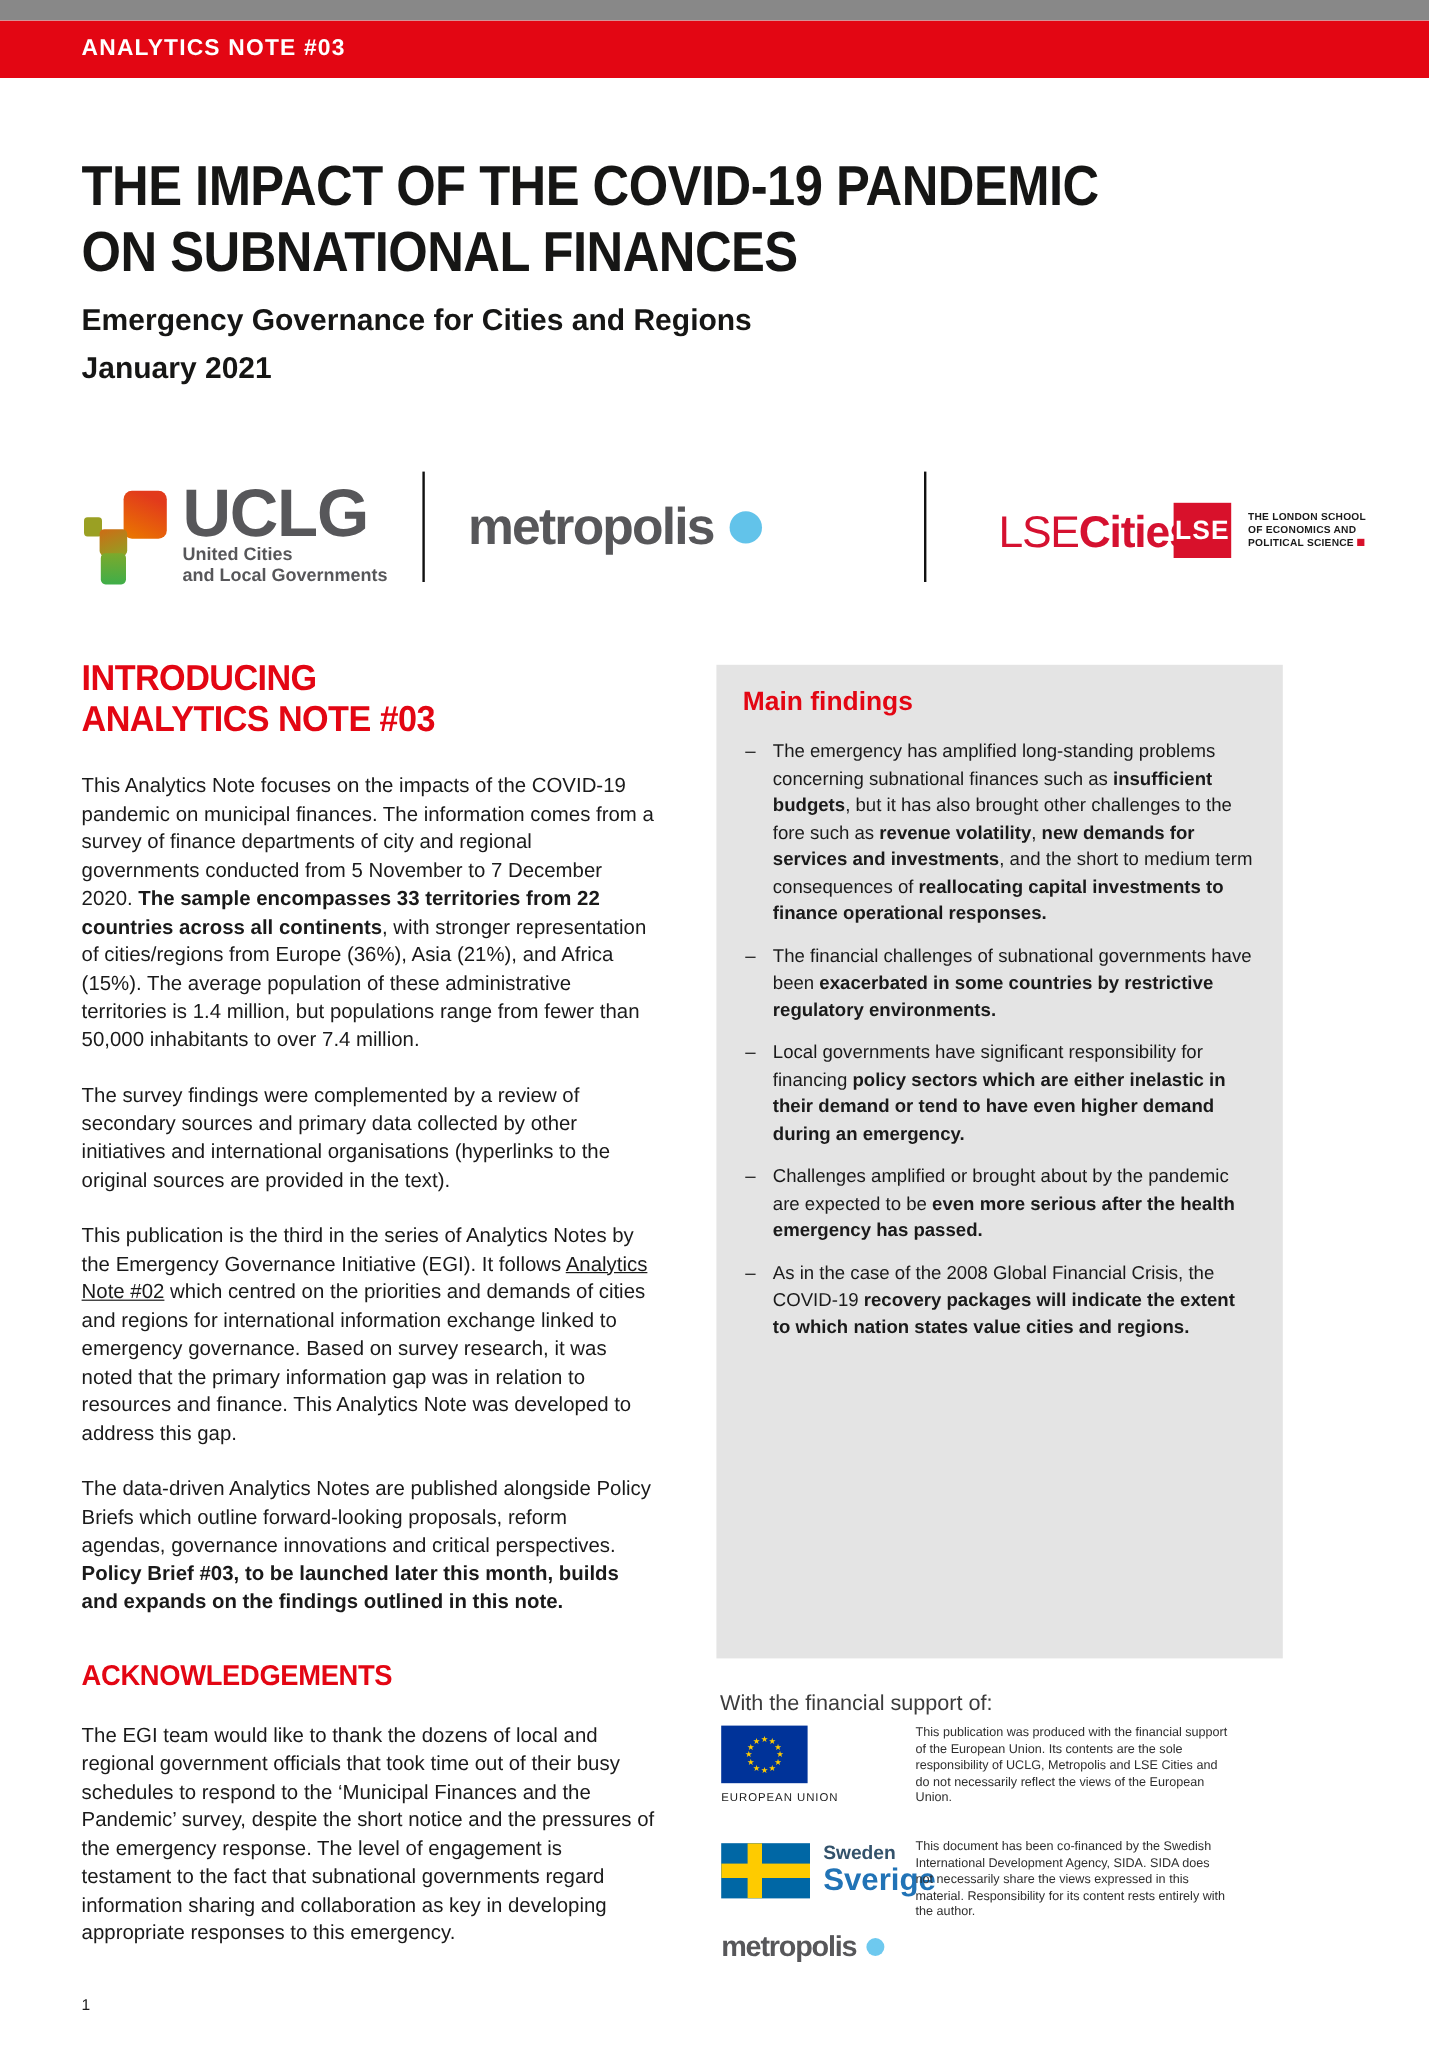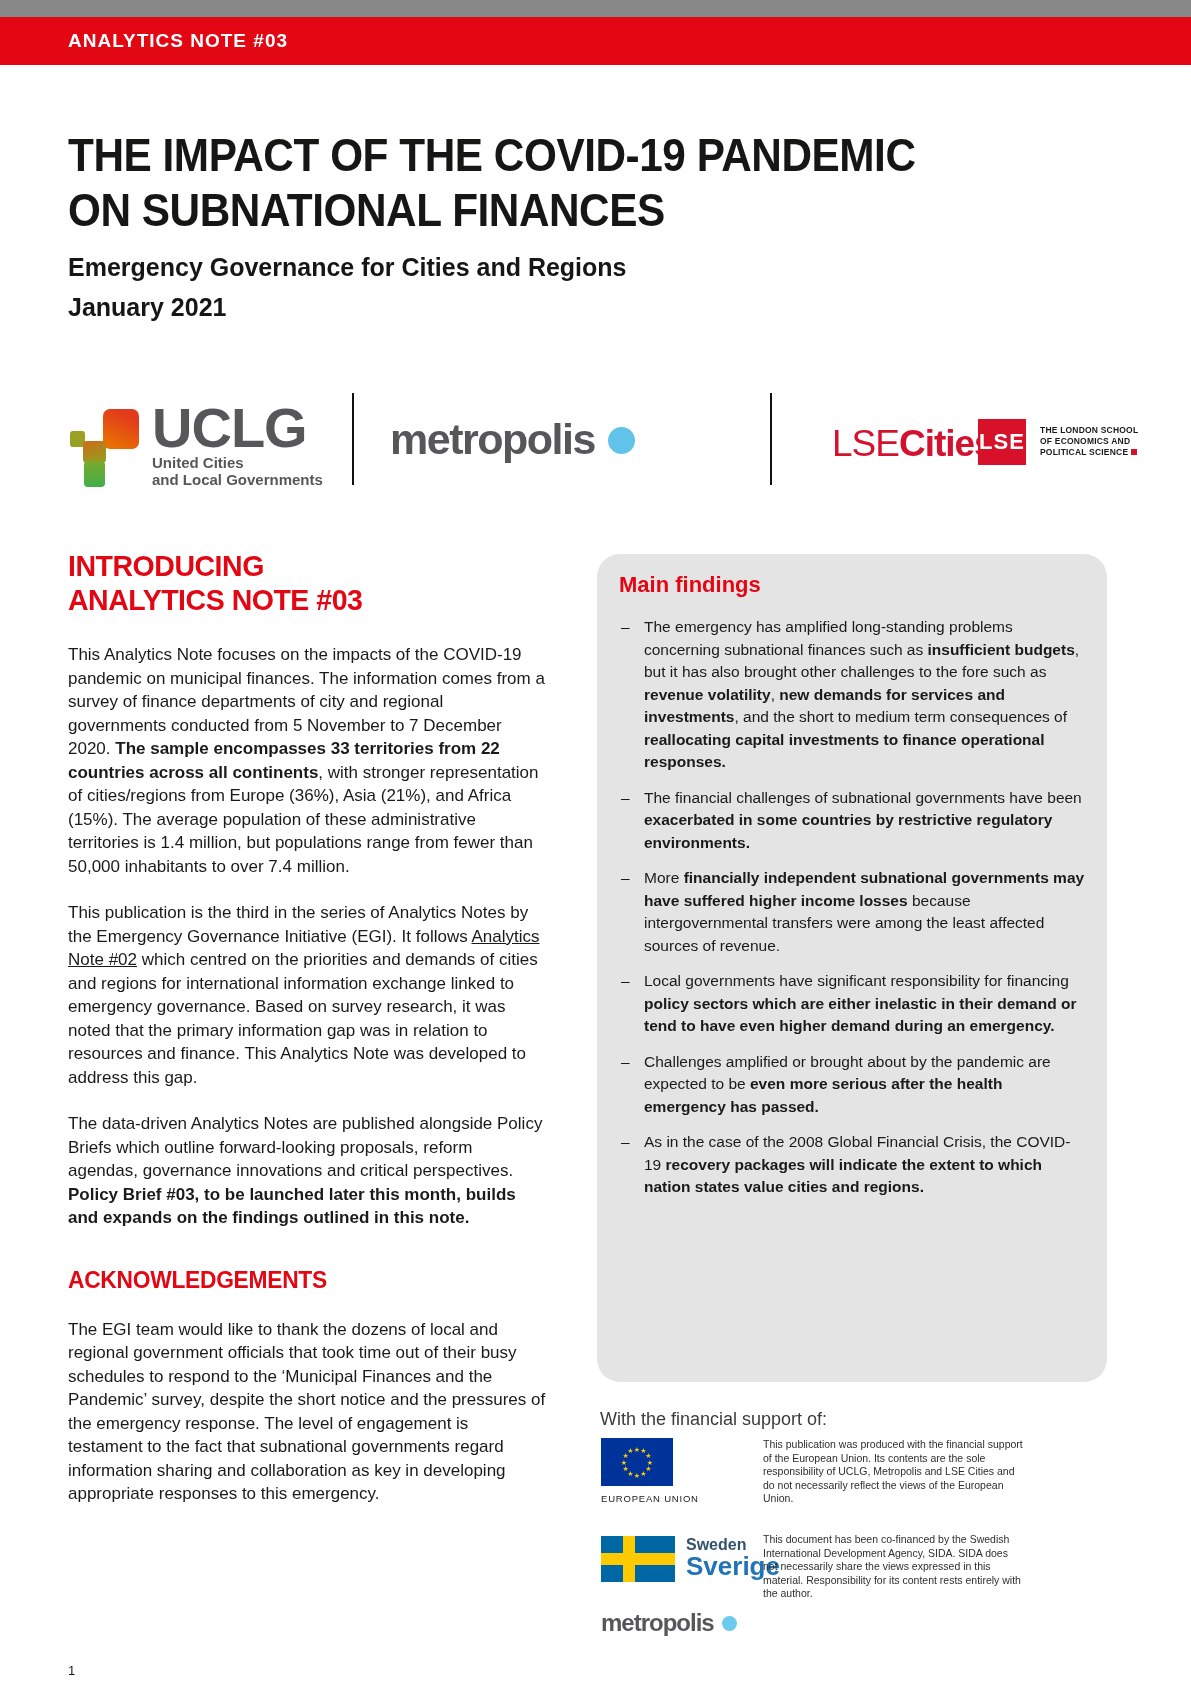--- a/index.html
+++ b/index.html
@@ -49,22 +49,22 @@
   
   .col-left{position:absolute;left:68px;top:532px;width:478px;}
   .red-heading{color:#e30613;font-weight:800;font-size:30px;line-height:34px;margin:0 0 26px 0;
                letter-spacing:-0.5px;transform:scaleX(0.95);transform-origin:left top;}
   .col-left p{margin:0 0 23px 0;font-size:17px;line-height:23.5px;}
   .ack-heading{color:#e30613;font-weight:800;font-size:24px;margin:36px 0 24px 0;
                letter-spacing:-0.3px;transform:scaleX(0.95);transform-origin:left top;}
   .u{text-decoration:underline;}
 
   
-  .findings{position:absolute;left:597px;top:537px;width:510px;min-height:828px;
-            background:#e4e4e4;box-sizing:border-box;padding:16px 22px 10px 22px;border-radius:23px;}
+  .findings{position:absolute;left:597px;top:537px;width:472px;min-height:828px;
+            background:#e4e4e4;box-sizing:border-box;padding:16px 22px 10px 22px;}
   .findings h3{margin:2px 0 18px 0;color:#e30613;font-size:22px;font-weight:800;}
   .findings ul{margin:0;padding:0;list-style:none;}
   .findings li{position:relative;padding-left:25px;margin-bottom:13px;
                font-size:15.5px;line-height:22.5px;}
   .findings li::before{content:"\2013";position:absolute;left:2px;top:0;}
 
   
   .support-label{position:absolute;left:600px;top:1392px;font-size:18px;color:#3c3c3c;}
   .eu-flag{position:absolute;left:601px;top:1421px;width:72px;height:48px;background:#003399;}
   .eu-caption{position:absolute;left:601px;top:1476px;font-size:9.5px;letter-spacing:0.8px;
@@ -123,32 +123,32 @@
     <span>OF ECONOMICS AND</span><br>
     <span>POLITICAL SCIENCE</span><span class="red-square"></span>
   </div>
 
   <section class="col-left">
     <h2 class="red-heading">
       <span>INTRODUCING</span><br>
       <span>ANALYTICS NOTE #03</span>
     </h2>
     <p><span>This Analytics Note focuses on the impacts of the COVID-19 pandemic on municipal finances. The information comes from a survey of finance departments of city and regional governments conducted from 5 November to 7 December 2020. </span><strong>The sample encompasses 33 territories from 22 countries across all continents</strong><span>, with stronger representation of cities/regions from Europe (36%), Asia (21%), and Africa (15%). The average population of these administrative territories is 1.4 million, but populations range from fewer than 50,000 inhabitants to over 7.4 million.</span></p>
+    <p><span>The survey findings were complemented by a review of secondary sources and primary data collected by other initiatives and international organisations (hyperlinks to the original sources are provided in the text).</span></p>
     <p><span>This publication is the third in the series of Analytics Notes by the Emergency Governance Initiative (EGI). It follows </span><span class="u">Analytics Note #02</span><span> which centred on the priorities and demands of cities and regions for international information exchange linked to emergency governance. Based on survey research, it was noted that the primary information gap was in relation to resources and finance. This Analytics Note was developed to address this gap.</span></p>
     <p><span>The data-driven Analytics Notes are published alongside Policy Briefs which outline forward-looking proposals, reform agendas, governance innovations and critical perspectives. </span><strong>Policy Brief #03, to be launched later this month, builds and expands on the findings outlined in this note.</strong></p>
     <h2 class="ack-heading">ACKNOWLEDGEMENTS</h2>
     <p><span>The EGI team would like to thank the dozens of local and regional government officials that took time out of their busy schedules to respond to the ‘Municipal Finances and the Pandemic’ survey, despite the short notice and the pressures of the emergency response. The level of engagement is testament to the fact that subnational governments regard information sharing and collaboration as key in developing appropriate responses to this emergency.</span></p>
   </section>
 
   <aside class="findings">
     <h3>Main findings</h3>
     <ul>
       <li><span>The emergency has amplified long-standing problems concerning subnational finances such as </span><strong>insufficient budgets</strong><span>, but it has also brought other challenges to the fore such as </span><strong>revenue volatility</strong><span>, </span><strong>new demands for services and investments</strong><span>, and the short to medium term consequences of </span><strong>reallocating capital investments to finance operational responses.</strong></li>
       <li><span>The financial challenges of subnational governments have been </span><strong>exacerbated in some countries by restrictive regulatory environments.</strong></li>
-      <li><span>More </span><strong>financially independent subnational governments may have suffered higher income losses</strong><span> because intergovernmental transfers were among the least affected sources of revenue.</span></li>
       <li><span>Local governments have significant responsibility for financing </span><strong>policy sectors which are either inelastic in their demand or tend to have even higher demand during an emergency.</strong></li>
       <li><span>Challenges amplified or brought about by the pandemic are expected to be </span><strong>even more serious after the health emergency has passed.</strong></li>
       <li><span>As in the case of the 2008 Global Financial Crisis, the COVID-19 </span><strong>recovery packages will indicate the extent to which nation states value cities and regions.</strong></li>
     </ul>
   </aside>
 
   <div class="support-label">With the financial support of:</div>
 
   <div class="eu-flag">
     <svg width="72" height="48" viewBox="0 0 72 48" aria-hidden="true">

